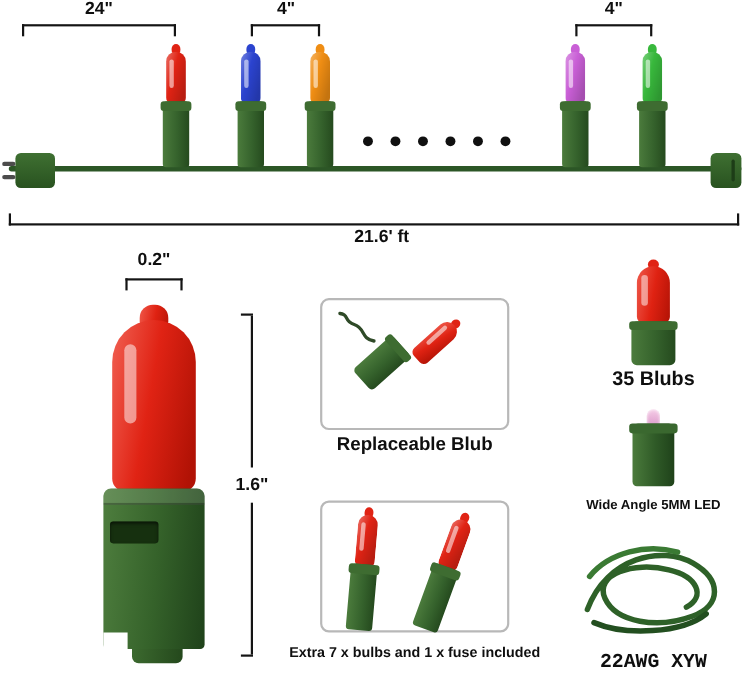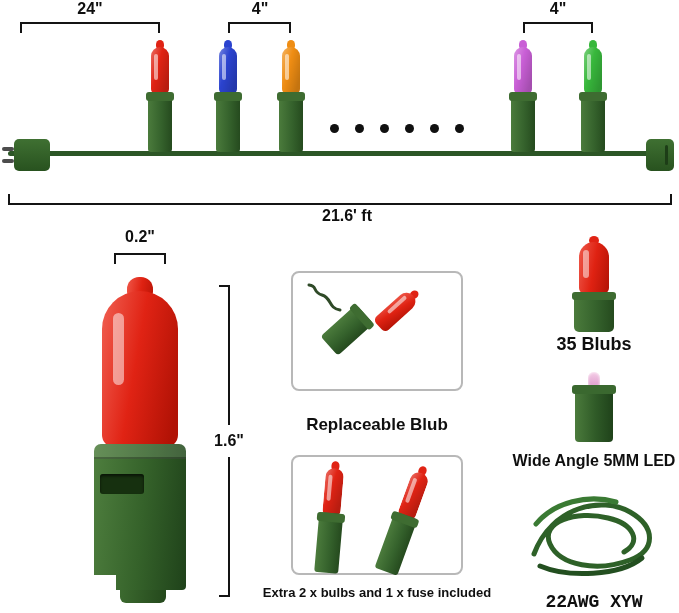--- a/index.html
+++ b/index.html
@@ -161,47 +161,47 @@
 
   <div class="fbox" style="left:291px;top:271px;"></div>
   <svg class="abs" style="left:304px;top:280px;" width="42" height="34" viewBox="0 0 42 34">
     <path d="M36,30 C24,28 28,18 18,15 C8,12 14,6 5,5" fill="none" stroke="#2f4a28" stroke-width="3" stroke-linecap="round"></path>
   </svg>
   <div class="p-socket" style="left:334px;top:306px;transform:rotate(48deg);"></div>
   <div class="p-bulb" style="left:384px;top:282px;transform:rotate(48deg);">
     <div class="tip"></div>
     <div class="glass"></div>
   </div>
-  <div class="feature-label" style="left:377px;top:415px;text-align:right;">Replaceable Blub</div>
+  <div class="feature-label" style="left:377px;top:394px;text-align:right;">Replaceable Blub</div>
 
   <div class="fbox" style="left:291px;top:455px;"></div>
   <div class="bulbkit" style="left:318px;top:461px;transform:rotate(5deg);">
     <div class="tip"></div>
     <div class="glass"></div>
     <div class="socket"></div>
   </div>
   <div class="bulbkit" style="left:392px;top:463px;transform:rotate(20deg);">
     <div class="tip"></div>
     <div class="glass"></div>
     <div class="socket"></div>
   </div>
-  <div class="feature-sub-label" style="left:377px;top:585px;">Extra 2 x bulbs and 1 x fuse included</div>
+  <div class="feature-sub-label" style="left:377px;top:585px;">Extra 7 x bulbs and 1 x fuse included</div>
 
   <div class="fat">
     <div class="tip"></div>
     <div class="glass"></div>
     <div class="socket"></div>
   </div>
   <div class="spec-label" style="left:594px;top:334px;">35 Blubs</div>
 
   <div class="ledsock">
     <div class="led"></div>
     <div class="body"></div>
   </div>
-  <div class="spec-label" style="left:594px;top:452px;font-size:16px;">Wide Angle 5MM LED</div>
+  <div class="spec-label" style="left:594px;top:452px;font-size:12px;">Wide Angle 5MM LED</div>
 
   <svg class="abs" style="left:524px;top:484px;" width="140" height="100" viewBox="0 0 140 100">
     <path d="M10,70 C28,22 78,12 106,28 C132,43 132,66 106,76 C74,88 36,82 26,60 C16,38 52,26 84,34 C110,40 118,58 100,68" fill="none" stroke="#2e6128" stroke-width="5" stroke-linecap="round"></path>
     <path d="M16,82 C44,94 96,92 118,74" fill="none" stroke="#234f20" stroke-width="5" stroke-linecap="round"></path>
     <path d="M12,40 C30,18 64,10 92,18" fill="none" stroke="#3a7a33" stroke-width="5" stroke-linecap="round"></path>
   </svg>
   <div class="spec-label" style="left:594px;top:592px;font-family:Liberation Mono, monospace;">22AWG XYW</div>
 
 </div>
 

